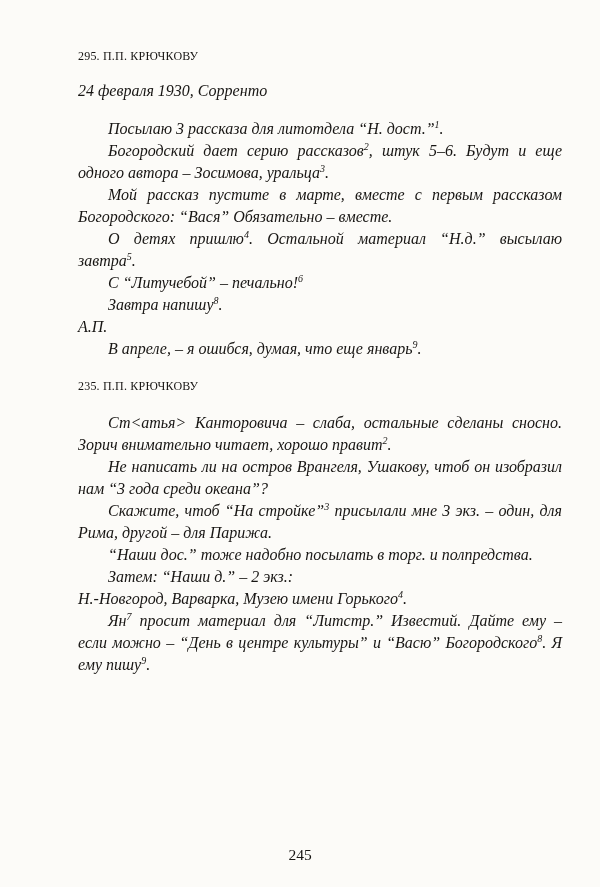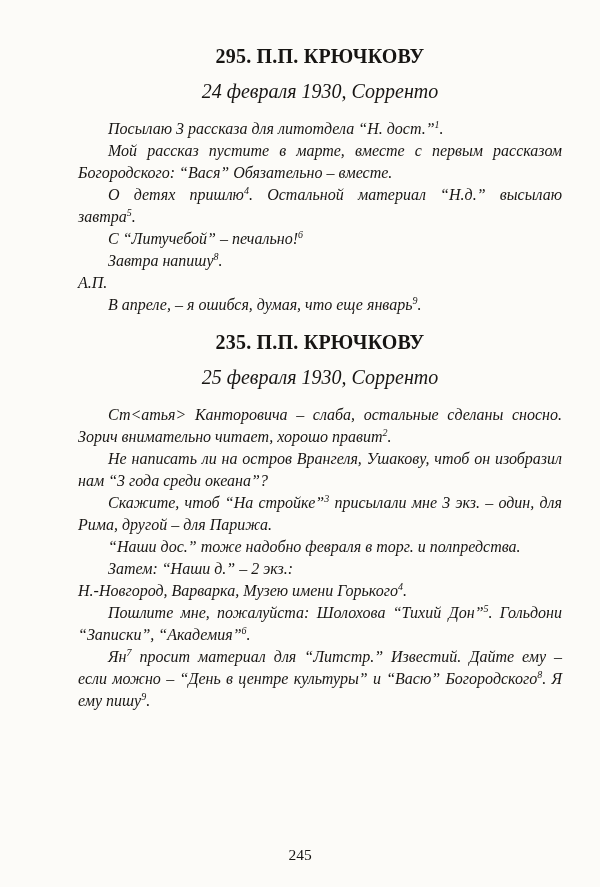--- a/index.html
+++ b/index.html
@@ -16,31 +16,30 @@
     background: #fcfbf8;
     color: #171513;
     font-family: "Liberation Serif", "DejaVu Serif", serif;
     padding: 46px 38px 0 78px;
     overflow: hidden;
   }
   .letter { margin: 0; }
   .letter + .letter { margin-top: 16px; }
   .letter-title {
     margin: 0 0 16px 0;
-    text-align: center;
-    font-size: 20px;
-    font-weight: bold;
+    text-align: left;
+    font-size: 12px;
+    font-weight: normal;
     letter-spacing: 0.2px;
     line-height: 20px;
   }
   .dateline {
     margin: 10px 0 18px 0;
-    text-align: center;
     font-style: italic;
-    font-size: 20px;
+    font-size: 16px;
     line-height: 18px;
   }
   .letter-body p {
     margin: 0;
     font-size: 16px;
     line-height: 22px;
     text-align: justify;
     text-justify: inter-word;
     font-style: italic;
   }
@@ -67,39 +66,38 @@
 </head>
 <body>
 
 <div class="page">
 
   <section class="letter">
     <h2 class="letter-title">295. П.П. КРЮЧКОВУ</h2>
     <div class="dateline">24 февраля 1930, Сорренто</div>
     <div class="letter-body">
         <p class="indent">Посылаю 3 рассказа для литотдела “Н. дост.”<sup>1</sup>.</p>
+        <p class="indent">Богородский дает серию рассказов<sup>2</sup>, штук 5–6. Будут и еще одного автора – Зосимова, уральца<sup>3</sup>.</p>
         <p class="indent">Мой рассказ пустите в марте, вместе с первым рассказом Богородского: “Вася”  Обязательно – вместе.</p>
         <p class="indent">О детях пришлю<sup>4</sup>. Остальной материал “Н.д.” высылаю завтра<sup>5</sup>.</p>
         <p class="indent">С “Литучебой” – печально!<sup>6</sup></p>
         <p class="indent">Завтра напишу<sup>8</sup>.</p>
         <p class="sign">А.П.</p>
         <p class="indent">В апреле, – я ошибся, думая, что еще январь<sup>9</sup>.</p>
       </div>
   </section>
 
   <section class="letter">
     <h2 class="letter-title">235. П.П. КРЮЧКОВУ</h2>
-    <div class="dateline">25 февраля 1930, Сорренто</div>
     <div class="letter-body">
         <p class="indent">Ст&lt;атья&gt; Канторовича – слаба, остальные сделаны сносно. Зорич внимательно читает, хорошо правит<sup>2</sup>.</p>
         <p class="indent">Не написать ли на остров Врангеля, Ушакову, чтоб он изобразил нам “3 года среди океана”?</p>
         <p class="indent">Скажите, чтоб “На стройке”<sup>3</sup> присылали мне 3 экз. – один, для Рима, другой – для Парижа.</p>
-        <p class="indent">“Наши дос.” тоже надобно февраля в торг. и полпредства.</p>
+        <p class="indent">“Наши дос.” тоже надобно посылать в торг. и полпредства.</p>
         <p class="indent">Затем: “Наши д.” – 2 экз.:</p>
         <p>Н.-Новгород, Варварка, Музею имени Горького<sup>4</sup>.</p>
-        <p class="indent">Пошлите мне, пожалуйста: Шолохова “Тихий Дон”<sup>5</sup>. Гольдони “Записки”, “Академия”<sup>6</sup>.</p>
         <p class="indent">Ян<sup>7</sup> просит материал для “Литстр.” Известий. Дайте ему – если можно – “День в центре культуры” и “Васю” Богородского<sup>8</sup>. Я ему пишу<sup>9</sup>.</p>
       </div>
   </section>
 
   <div class="page-number">245</div>
 
 </div>
 
 </body></html>

